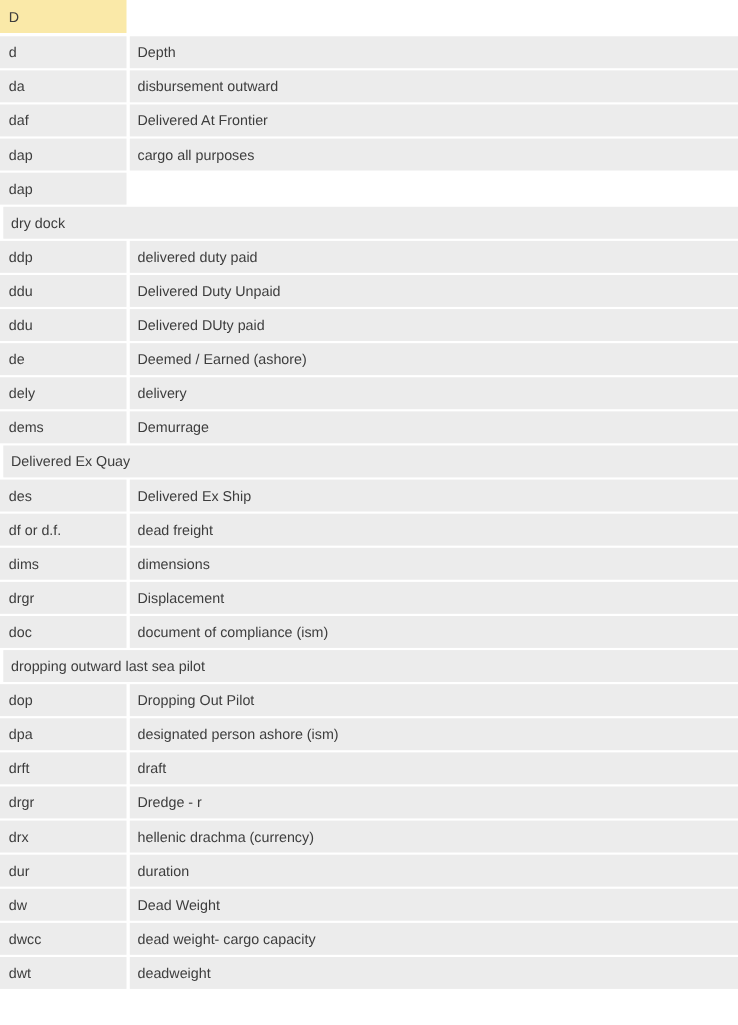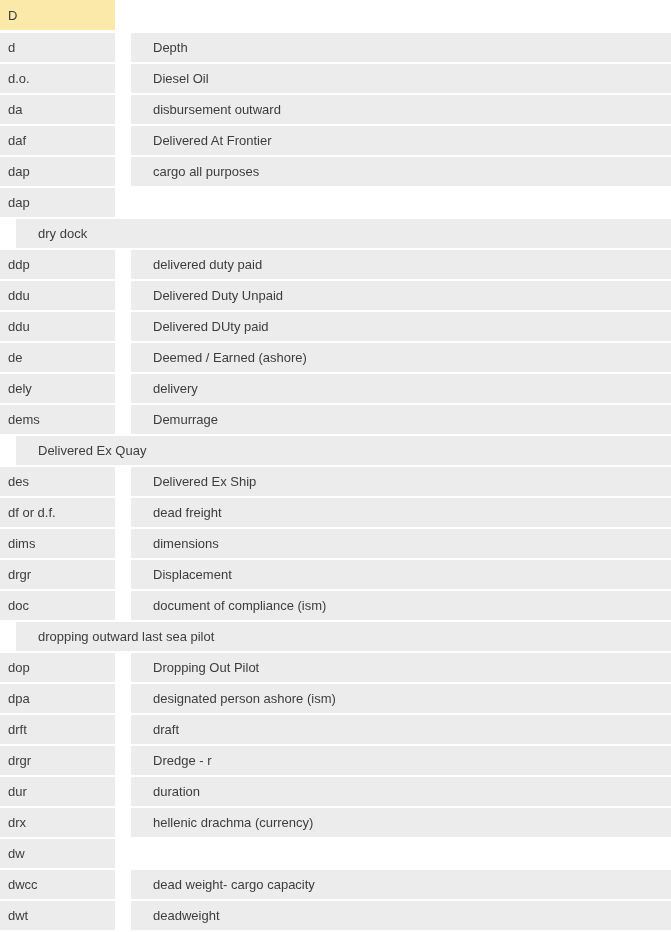--- a/index.html
+++ b/index.html
@@ -36,22 +36,22 @@
     height: 29px;
     background: var(--row-bg);
   }
   .cell-abbr {
     width: 115px;
     padding-left: 8px;
     flex: 0 0 115px;
   }
   .cell-meaning {
     flex: 1;
-    margin-left: 16px;
-    padding-left: 22px;
+    margin-left: 3px;
+    padding-left: 7px;
   }
   .g-row.header .cell-abbr {
     background: var(--header-bg);
     height: 30px;
   }
   .g-row.header {
     height: 30px;
     margin-bottom: 3px;
   }
   .g-row.header .cell-meaning {
@@ -65,24 +65,20 @@
   <div class="g-row header">
     <div class="cell cell-abbr">D</div>
     <div class="cell cell-meaning"></div>
   </div>
   <div id="rows-container">
   <div class="g-row">
     <div class="cell cell-abbr">d</div>
     <div class="cell cell-meaning">Depth</div>
   </div>
 
-  <div class="g-row">
-    <div class="cell cell-abbr">d.o.</div>
-    <div class="cell cell-meaning">Diesel Oil</div>
-  </div>
 
   <div class="g-row">
     <div class="cell cell-abbr">da</div>
     <div class="cell cell-meaning">disbursement outward</div>
   </div>
 
   <div class="g-row">
     <div class="cell cell-abbr">daf</div>
     <div class="cell cell-meaning">Delivered At Frontier</div>
   </div>
@@ -177,31 +173,32 @@
     <div class="cell cell-abbr">drft</div>
     <div class="cell cell-meaning">draft</div>
   </div>
 
   <div class="g-row">
     <div class="cell cell-abbr">drgr</div>
     <div class="cell cell-meaning">Dredge - r</div>
   </div>
 
   <div class="g-row">
+    <div class="cell cell-abbr">drx</div>
+    <div class="cell cell-meaning">hellenic drachma (currency)</div>
+  </div>
+
+  <div class="g-row">
     <div class="cell cell-abbr">dur</div>
     <div class="cell cell-meaning">duration</div>
   </div>
 
   <div class="g-row">
-    <div class="cell cell-abbr">drx</div>
-    <div class="cell cell-meaning">hellenic drachma (currency)</div>
-  </div>
-
-  <div class="g-row">
     <div class="cell cell-abbr">dw</div>
+    <div class="cell cell-meaning">Dead Weight</div>
   </div>
 
   <div class="g-row">
     <div class="cell cell-abbr">dwcc</div>
     <div class="cell cell-meaning">dead weight- cargo capacity</div>
   </div>
 
   <div class="g-row">
     <div class="cell cell-abbr">dwt</div>
     <div class="cell cell-meaning">deadweight</div>

